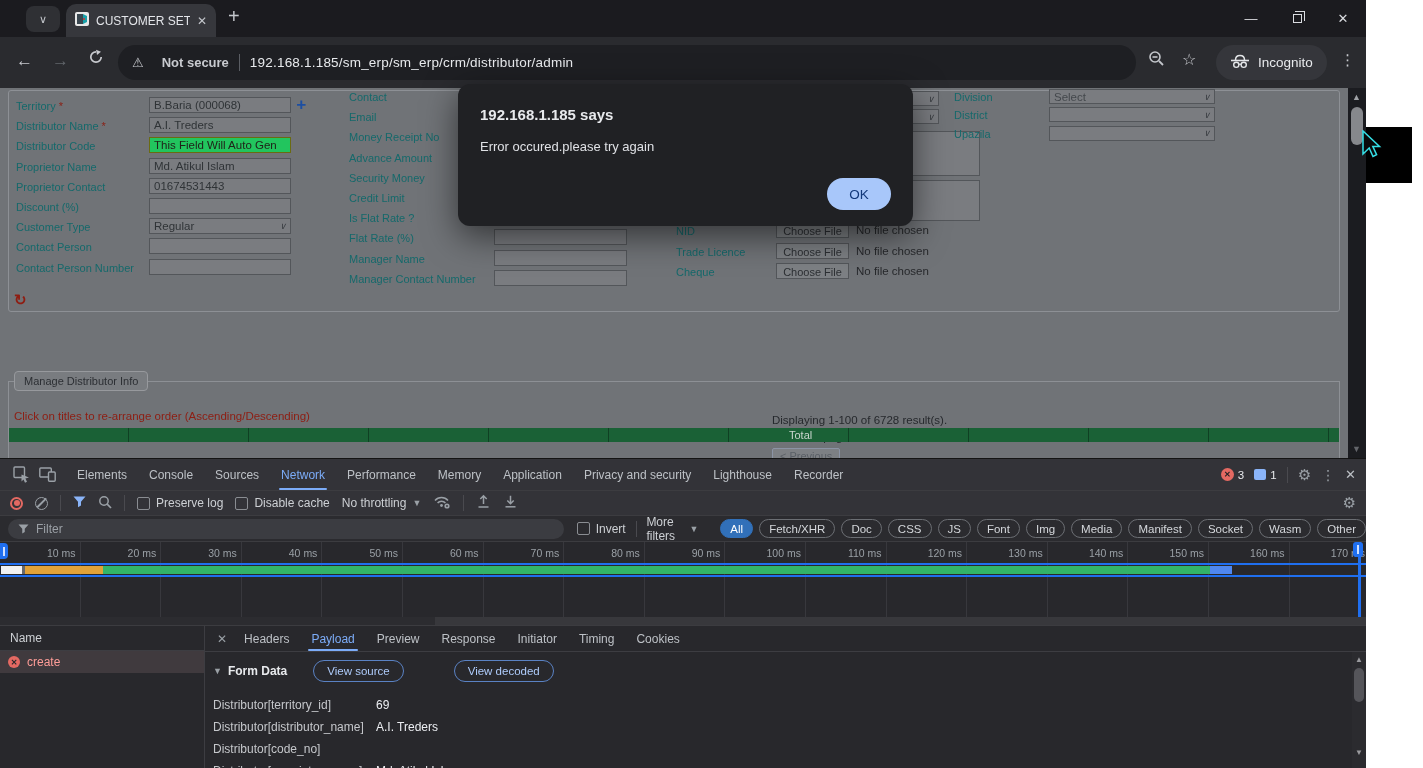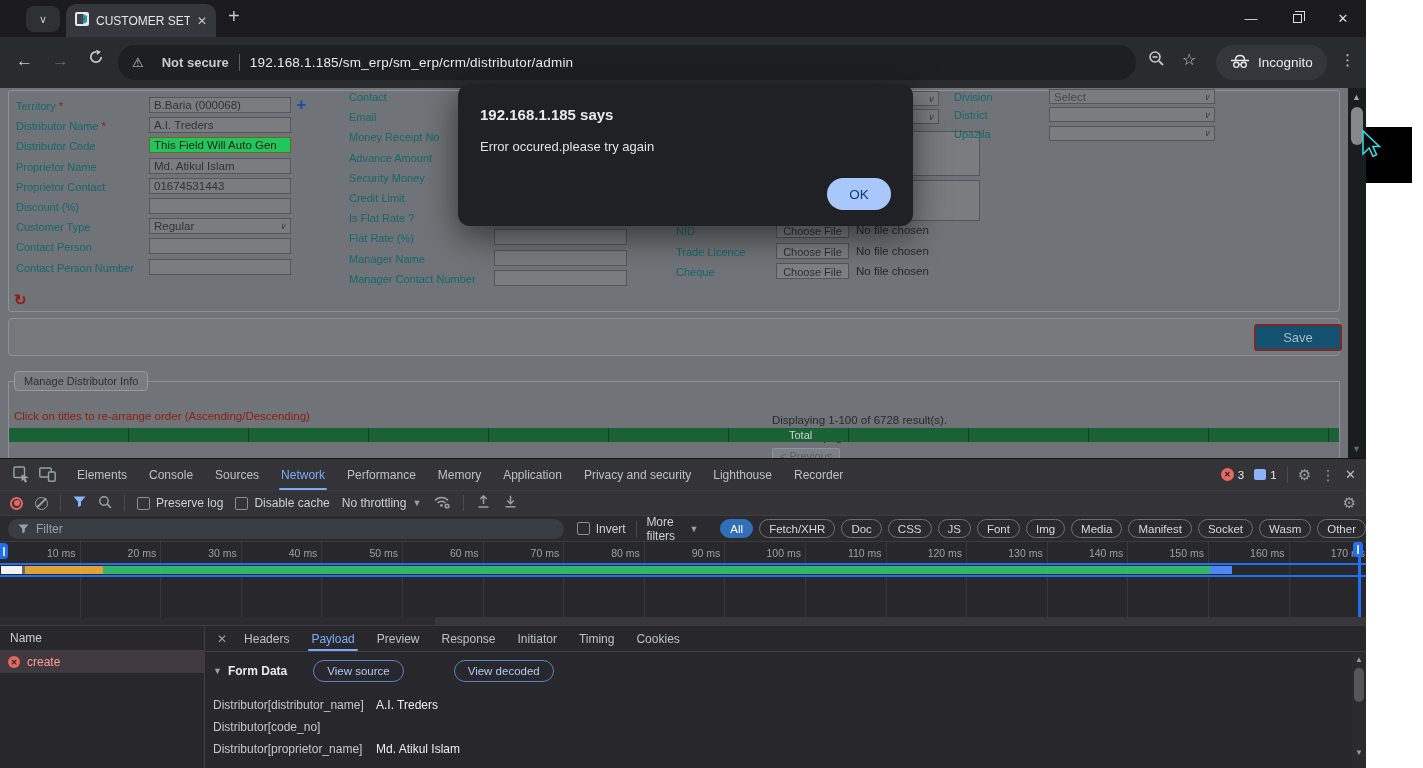--- a/index.html
+++ b/index.html
@@ -451,23 +451,20 @@
           <span class="flabel"><span>Upazila</span></span>
           <span class="fctrl">
             <span></span>
             <i class="chev">∨</i>
           </span>
         </div>
       </div>
 
     <span class="refresh-ic">↻</span>
 
-    <div class="band">
-      <div class="save-btn">Save</div>
-    </div>
 
     <div class="manage-box"></div>
     <div class="legend-box">Manage Distributor Info</div>
     <div class="hint">Click on titles to re-arrange order (Ascending/Descending)</div>
 
     <div class="pagerow">
       <span>Displaying 1-100 of 6728 result(s).</span>
       <span class="goto">Go to page:</span>
       <span class="pbtn">&lt; Previous</span>
       <span style="display:flex;gap:4px;">
@@ -776,20 +773,24 @@
           <div class="pl-head">
             <span class="pl-title">
               <span class="caret">▼</span>
               <span>Form Data</span>
             </span>
             <span class="vbtn">View source</span>
             <span class="vbtn" style="margin-left:24px;">View decoded</span>
           </div>
           <div class="params">
 
+              <div class="prow">
+                <span class="pkey"><span>Distributor[territory_id]</span></span>
+                <span class="pval"><span>69</span></span>
+              </div>
 
               <div class="prow">
                 <span class="pkey"><span>Distributor[distributor_name]</span></span>
                 <span class="pval"><span>A.I. Treders</span></span>
               </div>
 
               <div class="prow">
                 <span class="pkey"><span>Distributor[code_no]</span></span>
                 <span class="pval"><span></span></span>
               </div>

